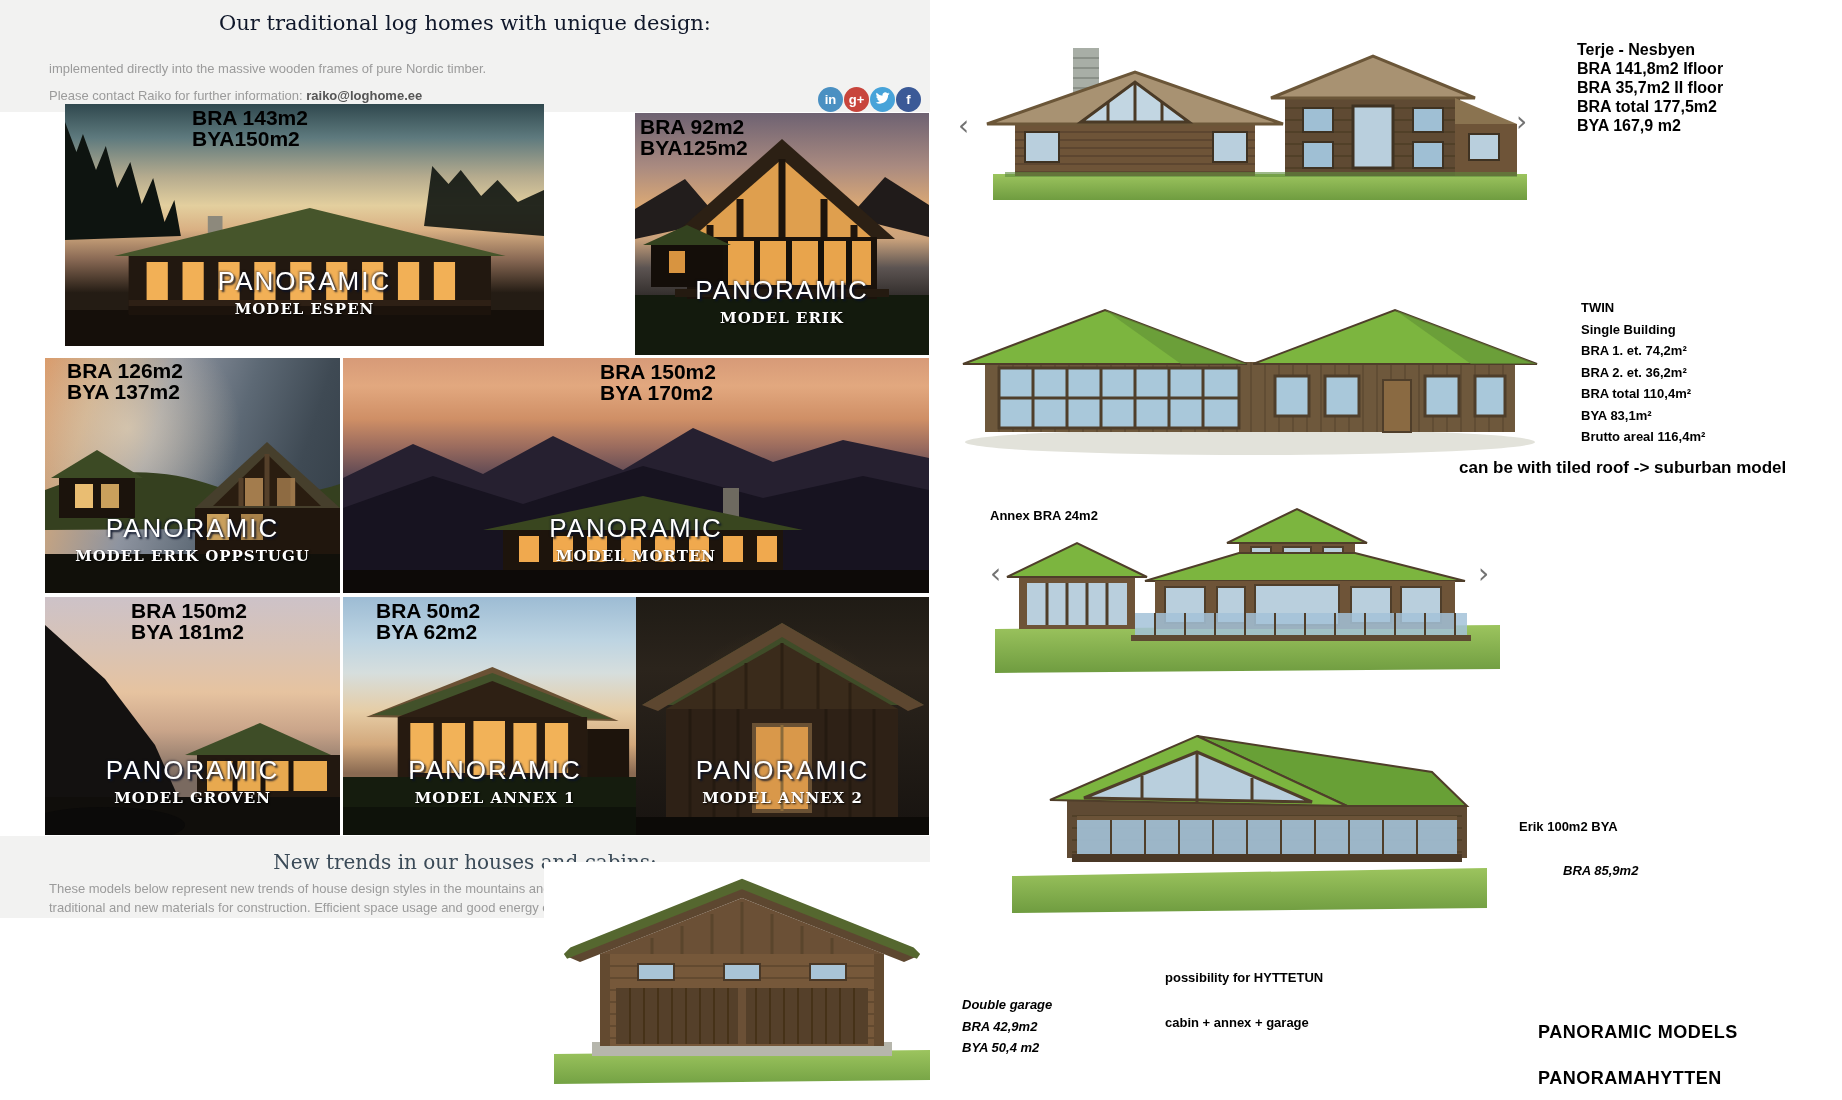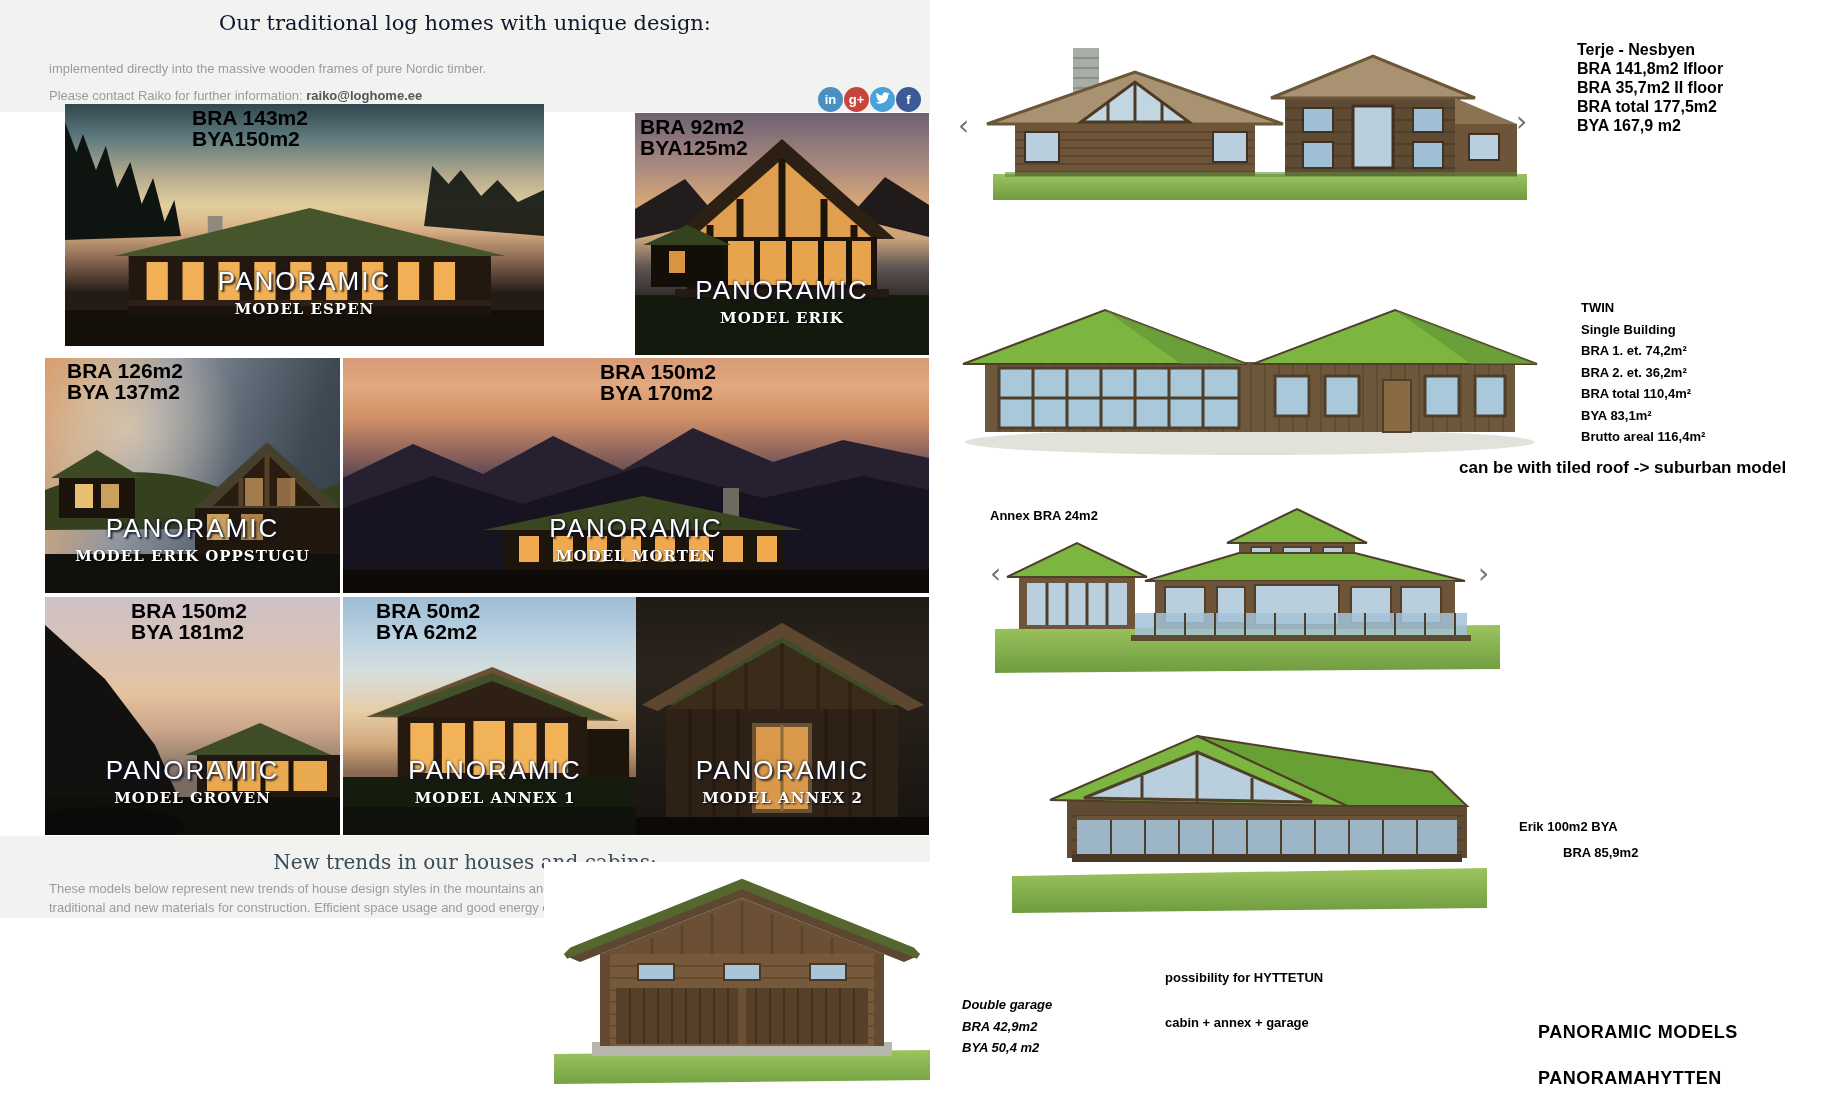--- a/index.html
+++ b/index.html
@@ -400,21 +400,21 @@
     <polygon points="38,92 185,28 335,98" fill="#7cb53f" stroke="#4f3e2a" stroke-width="2"></polygon>
     <polygon points="72,90 185,44 300,94" fill="#b9cfdd" stroke="#4f3e2a" stroke-width="3"></polygon>
     <path d="M185,44 V94 M130,68 V92 M240,70 V94" stroke="#4f3e2a" stroke-width="3"></path>
     <rect x="65" y="110" width="380" height="36" fill="#a3c2d8" opacity="0.9"></rect>
     <path d="M99,110 V146 M133,110 V146 M167,110 V146 M201,110 V146 M235,110 V146 M269,110 V146 M303,110 V146 M337,110 V146 M371,110 V146 M405,110 V146" stroke="#4f3e2a" stroke-width="2"></path>
     <rect x="65" y="108" width="380" height="4" fill="#6b5338"></rect>
     <rect x="60" y="146" width="390" height="8" fill="#4a3826"></rect>
   </svg>
   <div class="rt fs17" style="left:1519px;top:816px;">
     <div>Erik 100m2 BYA</div>
-    <div style="margin-left:44px;margin-top:4px;">BRA 85,9m2</div>
+    <div style="margin-left:44px;margin-top:22px;font-style:italic;">BRA 85,9m2</div>
   </div>
 
   <div class="rt fs17" style="left:962px;top:994px;font-style:italic;">
     <div>Double garage</div>
     <div>BRA 42,9m2</div>
     <div>BYA 50,4 m2</div>
   </div>
   <div class="rt fs17" style="left:1165px;top:967px;">possibility for HYTTETUN</div>
   <div class="rt fs17" style="left:1165px;top:1012px;">cabin + annex + garage</div>
   <div class="rt foot" style="left:1538px;top:1022px;">PANORAMIC MODELS</div>

